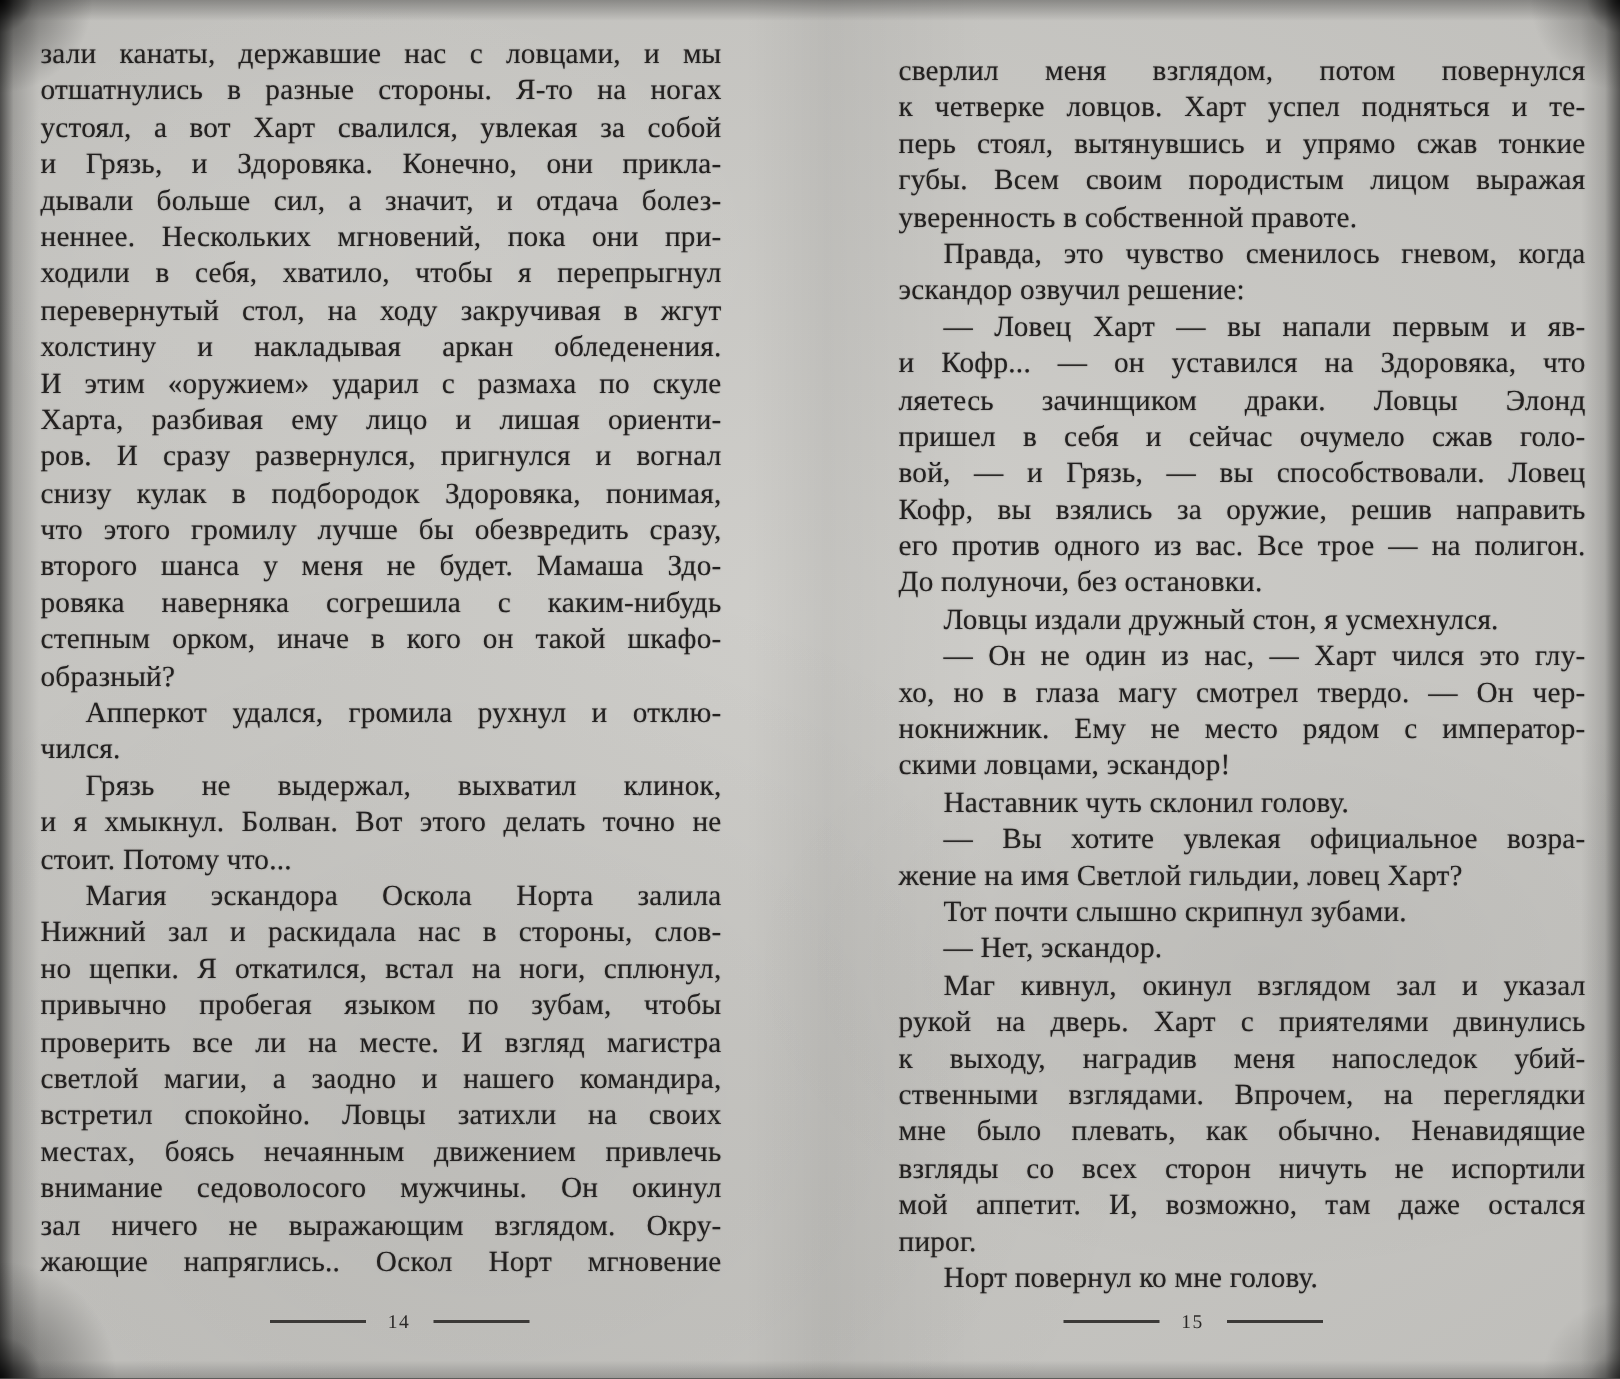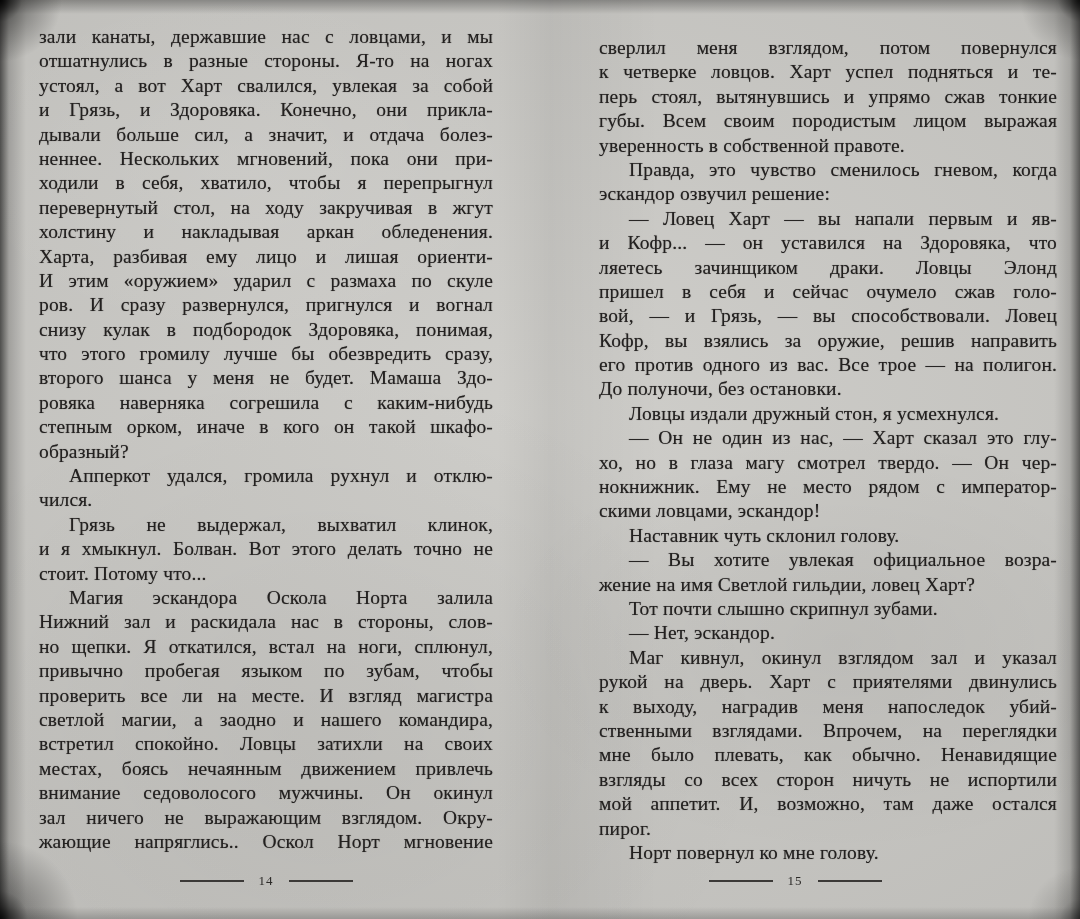--- a/index.html
+++ b/index.html
@@ -39,21 +39,21 @@
   .page-text .line {
     display: block;
     line-height: 24.4px;
     height: 24.4px;
     text-align: justify;
     text-align-last: justify;
     overflow: visible;
   }
   .page-text .line.indent { padding-left: 30px; }
   .page-text .line.end { text-align-last: left; }
-  #left-text  { left: 39px;  top: 25px;  width: 454px; }
+  #left-text  { left: 27px;  top: 25px;  width: 454px; }
   #right-text { left: 599px; top: 36px;  width: 458px; }
   .footer {
     position: absolute;
     top: 866px;
     height: 30px;
     display: flex;
     align-items: center;
     justify-content: center;
     color: #2b2927;
     font-size: 13px;
@@ -77,22 +77,22 @@
   <div id="left-text" class="page-text">
       <div class="line">зали канаты, державшие нас с ловцами, и мы</div>
       <div class="line">отшатнулись в разные стороны. Я-то на ногах</div>
       <div class="line">устоял, а вот Харт свалился, увлекая за собой</div>
       <div class="line">и Грязь, и Здоровяка. Конечно, они прикла-</div>
       <div class="line">дывали больше сил, а значит, и отдача болез-</div>
       <div class="line">неннее. Нескольких мгновений, пока они при-</div>
       <div class="line">ходили в себя, хватило, чтобы я перепрыгнул</div>
       <div class="line">перевернутый стол, на ходу закручивая в жгут</div>
       <div class="line">холстину и накладывая аркан обледенения.</div>
+      <div class="line">И этим «оружием» ударил с размаха по скуле</div>
       <div class="line">Харта, разбивая ему лицо и лишая ориенти-</div>
-      <div class="line">И этим «оружием» ударил с размаха по скуле</div>
       <div class="line">ров. И сразу развернулся, пригнулся и вогнал</div>
       <div class="line">снизу кулак в подбородок Здоровяка, понимая,</div>
       <div class="line">что этого громилу лучше бы обезвредить сразу,</div>
       <div class="line">второго шанса у меня не будет. Мамаша Здо-</div>
       <div class="line">ровяка наверняка согрешила с каким-нибудь</div>
       <div class="line">степным орком, иначе в кого он такой шкафо-</div>
       <div class="line end">образный?</div>
       <div class="line indent">Апперкот удался, громила рухнул и отклю-</div>
       <div class="line end">чился.</div>
       <div class="line indent">Грязь не выдержал, выхватил клинок,</div>
@@ -121,21 +121,21 @@
       <div class="line end">эскандор озвучил решение:</div>
       <div class="line indent">— Ловец Харт — вы напали первым и яв-</div>
       <div class="line">и Кофр... — он уставился на Здоровяка, что</div>
       <div class="line">ляетесь зачинщиком драки. Ловцы Элонд</div>
       <div class="line">пришел в себя и сейчас очумело сжав голо-</div>
       <div class="line">вой, — и Грязь, — вы способствовали. Ловец</div>
       <div class="line">Кофр, вы взялись за оружие, решив направить</div>
       <div class="line">его против одного из вас. Все трое — на полигон.</div>
       <div class="line end">До полуночи, без остановки.</div>
       <div class="line indent end">Ловцы издали дружный стон, я усмехнулся.</div>
-      <div class="line indent">— Он не один из нас, — Харт сказал это глу-</div>
+      <div class="line indent">— Он не один из нас, — Харт чился это глу-</div>
       <div class="line">хо, но в глаза магу смотрел твердо. — Он чер-</div>
       <div class="line">нокнижник. Ему не место рядом с император-</div>
       <div class="line end">скими ловцами, эскандор!</div>
       <div class="line indent end">Наставник чуть склонил голову.</div>
       <div class="line indent">— Вы хотите увлекая официальное возра-</div>
       <div class="line end">жение на имя Светлой гильдии, ловец Харт?</div>
       <div class="line indent end">Тот почти слышно скрипнул зубами.</div>
       <div class="line indent end">— Нет, эскандор.</div>
       <div class="line indent">Маг кивнул, окинул взглядом зал и указал</div>
       <div class="line">рукой на дверь. Харт с приятелями двинулись</div>

